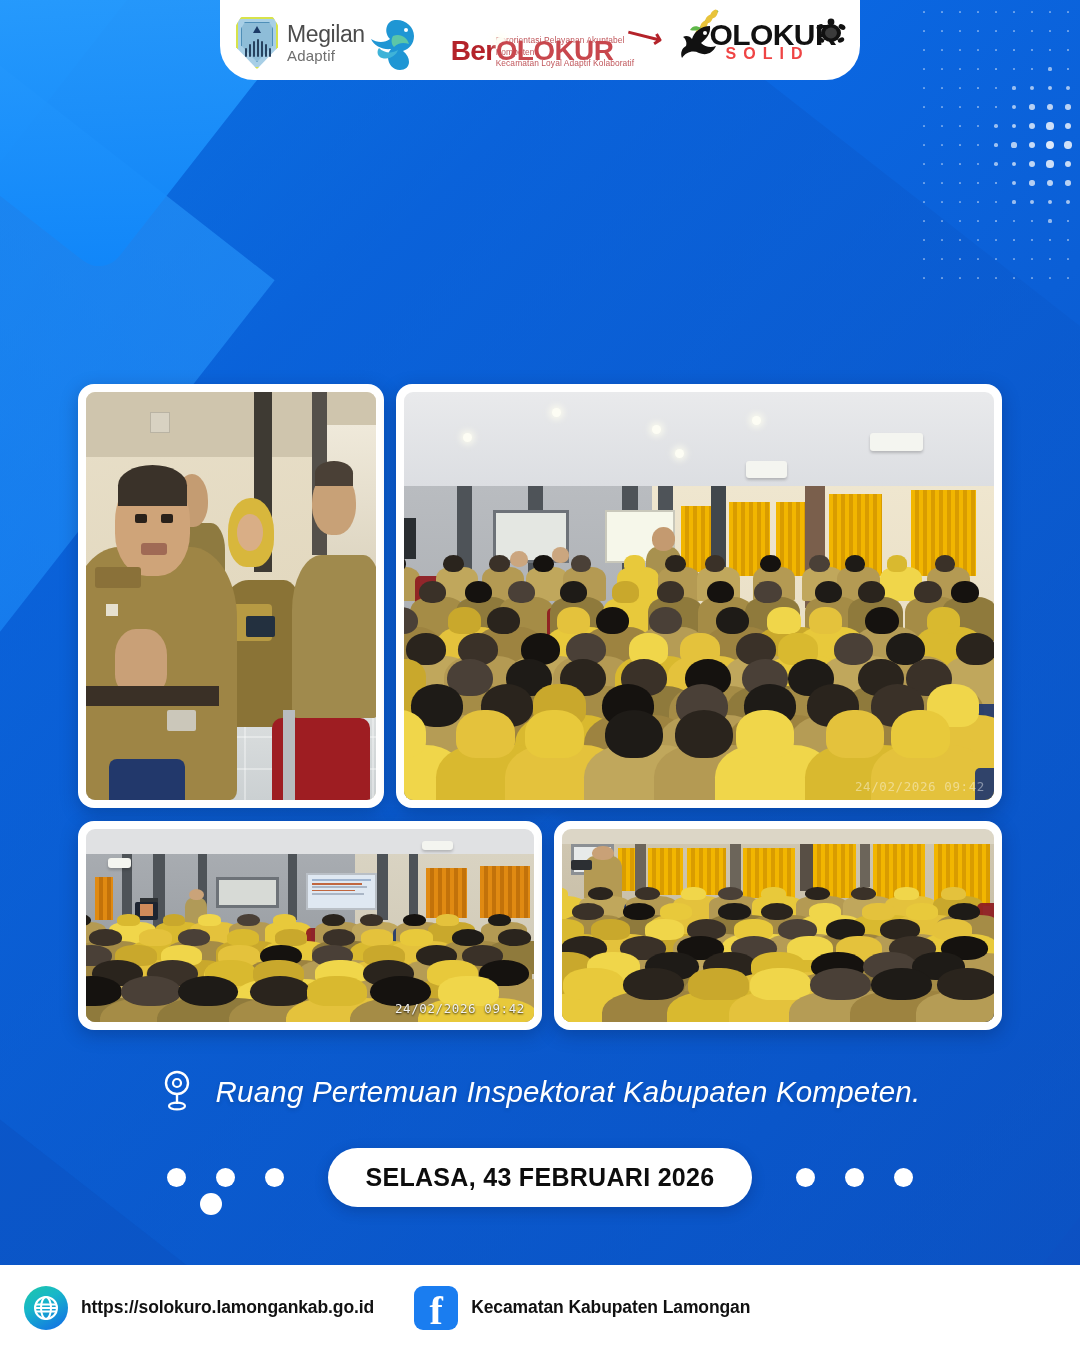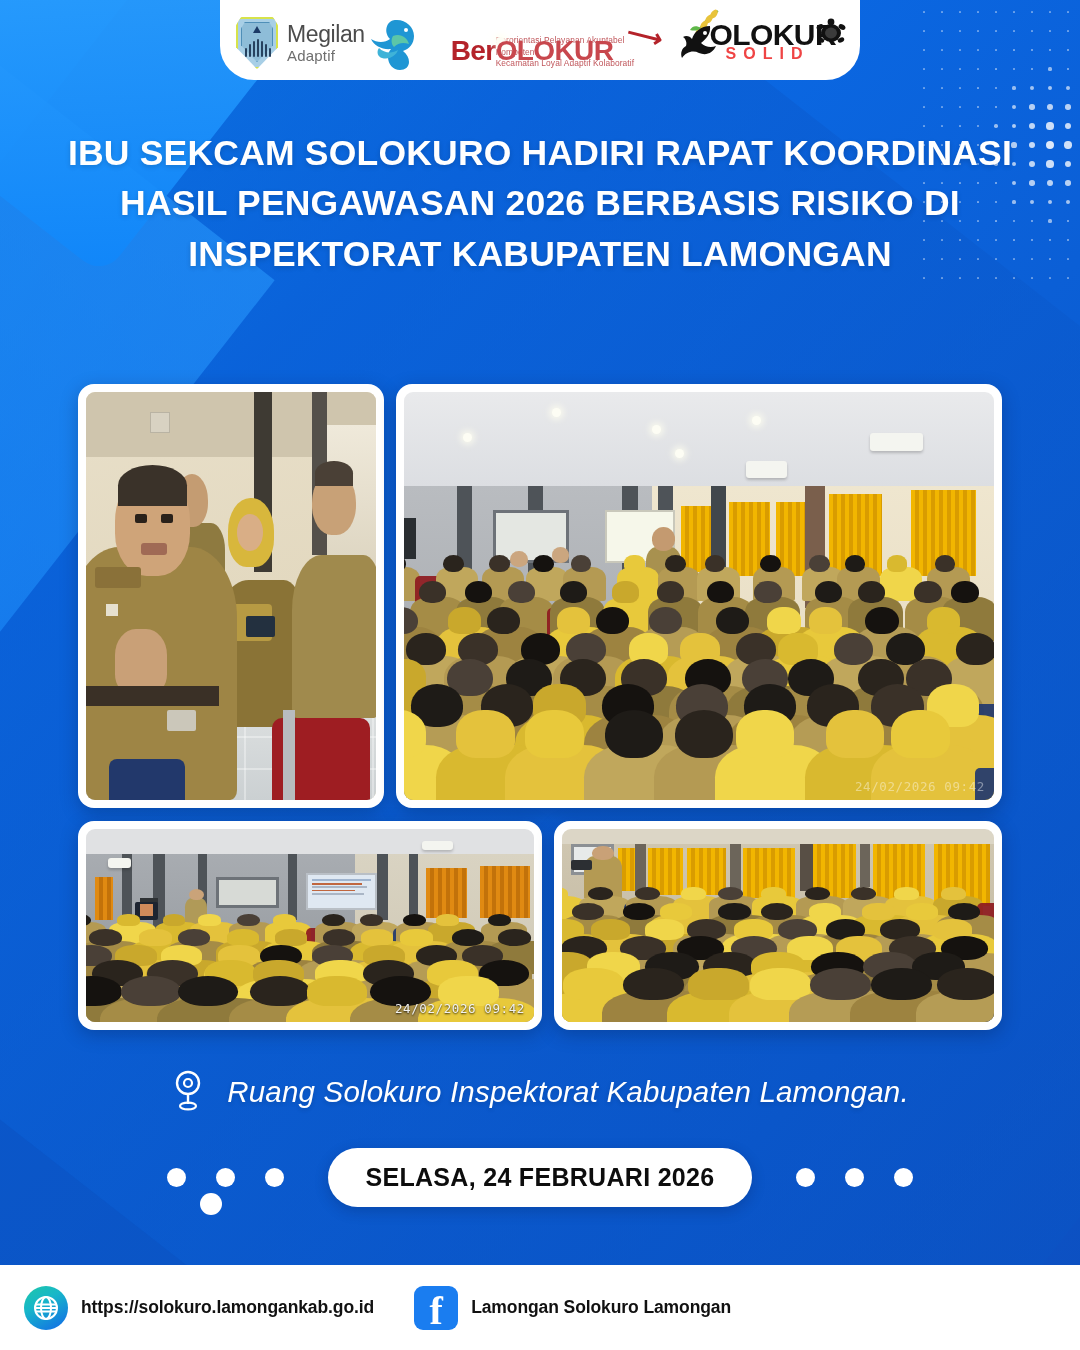--- a/index.html
+++ b/index.html
@@ -446,21 +446,20 @@
           <circle cx="15" cy="4" r="3.4" fill="#111"></circle>
           <ellipse cx="4" cy="9" rx="3.6" ry="2.6" fill="#111" transform="rotate(-30 4 9)"></ellipse>
           <ellipse cx="26" cy="9" rx="3.6" ry="2.6" fill="#111" transform="rotate(30 26 9)"></ellipse>
           <ellipse cx="5" cy="22" rx="3.4" ry="2.4" fill="#111" transform="rotate(30 5 22)"></ellipse>
           <ellipse cx="25" cy="22" rx="3.4" ry="2.4" fill="#111" transform="rotate(-30 25 22)"></ellipse>
         </svg>
       </div>
     </div>
   </div>
 
-  <div class="title">IBU SEKCAM SOLOKURO HADIRI RAPAT KOORDINASI HASIL PENGAWASAN 2026 BERBASIS RISIKO DI INSPEKTORAT KABUPATEN LAMONGAN</div>
 
   <div class="collage">
 
     <div class="frame ph1">
       <div class="inner">
         <div class="scene" style="background:linear-gradient(170deg,#e8dfc9,#ded3b7)">
           <div style="position:absolute;left:0;top:0;width:100%;height:16%;background:#cfc5ad"></div>
           <div style="position:absolute;left:58%;top:0;width:6%;height:44%;background:#3e3a33"></div>
           <div style="position:absolute;left:78%;top:0;width:5%;height:40%;background:#54504a"></div>
           <div style="position:absolute;left:83%;top:8%;width:17%;height:34%;background:linear-gradient(180deg,#efe9da,#ded6c2)"></div>
@@ -991,30 +990,30 @@
 
   <div class="loc">
     <span>
       <svg width="34" height="44" viewBox="0 0 34 44">
         <circle cx="17" cy="15" r="11" fill="none" stroke="#fff" stroke-width="2.4"></circle>
         <circle cx="17" cy="15" r="4" fill="none" stroke="#fff" stroke-width="2.2"></circle>
         <path d="M17 26v10" stroke="#fff" stroke-width="2.4" fill="none"></path>
         <ellipse cx="17" cy="38" rx="8" ry="3.4" fill="none" stroke="#fff" stroke-width="2.2"></ellipse>
       </svg>
     </span>
-    <span class="loc-text">Ruang Solokuro Inspektorat Kabupaten Lamongan.</span>
+    <span class="loc-text">Ruang Pertemuan Inspektorat Kabupaten Kompeten.</span>
   </div>
 
   <div class="date-row">
     <div class="dot-group left" id="dots-left">
         <span class="bigdot"></span>
         <span class="bigdot"></span>
         <span class="bigdot"></span>
       </div>
-    <div class="date-pill">SELASA, 24 FEBRUARI 2026</div>
+    <div class="date-pill">SELASA, 43 FEBRUARI 2026</div>
     <div class="dot-group right" id="dots-right">
         <span class="bigdot"></span>
         <span class="bigdot"></span>
         <span class="bigdot"></span>
       </div>
   </div>
 
   <div class="footer">
     <div class="f-item">
       <span class="ico ico-globe">
@@ -1024,18 +1023,18 @@
           <path d="M3.4 10.5h21.2M3.4 17.5h21.2M3 14h22" stroke="#fff" stroke-width="2" fill="none"></path>
         </svg>
       </span>
       <span class="lbl">https://solokuro.lamongankab.go.id</span>
     </div>
     <div class="gap1"></div>
     <div class="f-item">
       <span class="ico ico-fb">
           <span class="f">f</span>
         </span>
-      <span class="lbl">Lamongan Solokuro Lamongan</span>
+      <span class="lbl">Kecamatan Kabupaten Lamongan</span>
     </div>
     <div class="gap2"></div>
   </div>
 
 </div>
 
 </body></html>

